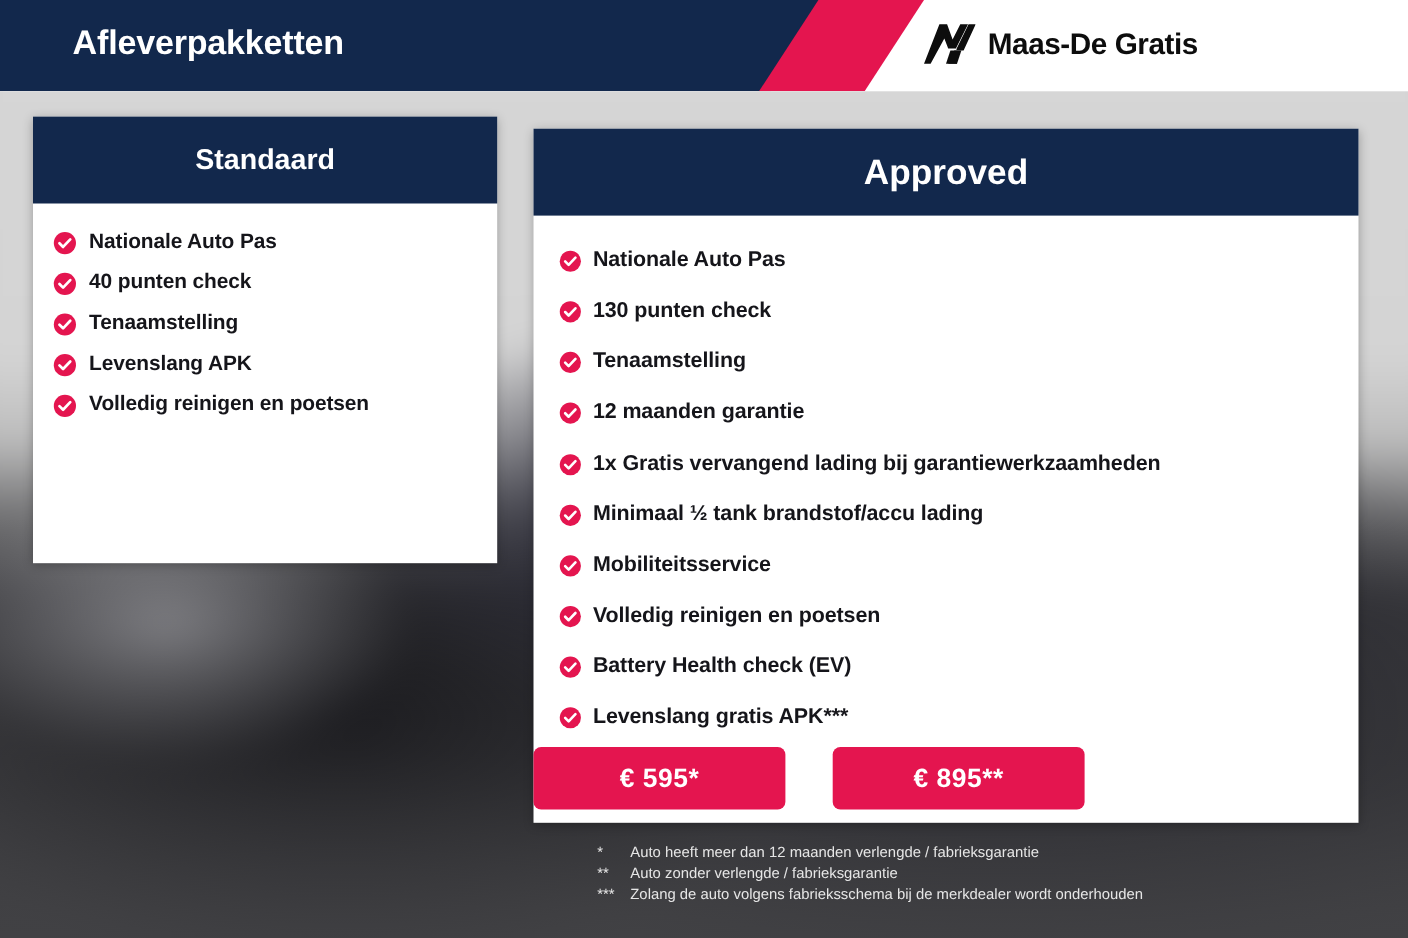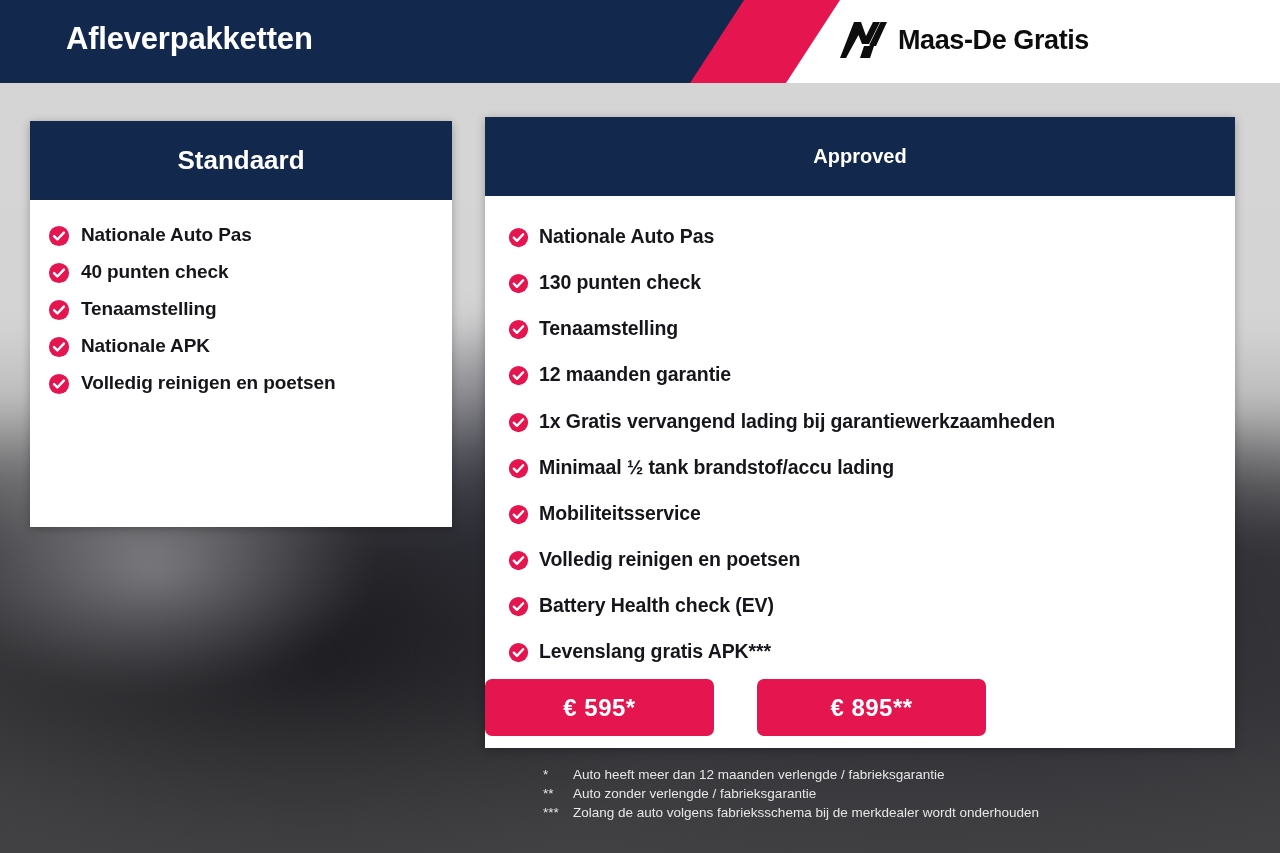--- a/index.html
+++ b/index.html
@@ -104,24 +104,24 @@
   }
   .card-header {
     background: #12284c;
     color: #ffffff;
     text-align: center;
     font-weight: bold;
     display: flex;
     align-items: center;
     justify-content: center;
   }
-  #card-standaard { left: 30px; top: 121px; width: 422px; height: 406px; }
+  #card-standaard { left: 30px; top: 106px; width: 422px; height: 406px; }
   #card-standaard .card-header { height: 79px; font-size: 26px; }
   #card-approved  { left: 485px; top: 117px; width: 750px; height: 631px; }
-  #card-approved .card-header { height: 79px; font-size: 20px; }
+  #card-approved .card-header { height: 79px; font-size: 32px; }
 
   .card-body { padding: 22px 20px 0 20px; }
   #card-standaard .card-body { padding: 23px 18px 0 18px; }
   #card-approved  .card-body { padding: 23px 18px 0 23px; }
 
   .feature-list { list-style: none; }
   .feature {
     display: flex;
     align-items: center;
     margin-bottom: 13px;
@@ -246,21 +246,21 @@
               <circle cx="12" cy="12" r="11" fill="#e4154f"></circle>
               <path d="M6.6 12.2 L10.2 15.8 L17.3 8.3" stroke="#ffffff" stroke-width="2.7" stroke-linecap="round" stroke-linejoin="round" fill="none"></path>
             </svg>
             <span class="feature-text">Tenaamstelling</span>
           </li>
           <li class="feature">
             <svg class="check-icon" viewBox="0 0 24 24">
               <circle cx="12" cy="12" r="11" fill="#e4154f"></circle>
               <path d="M6.6 12.2 L10.2 15.8 L17.3 8.3" stroke="#ffffff" stroke-width="2.7" stroke-linecap="round" stroke-linejoin="round" fill="none"></path>
             </svg>
-            <span class="feature-text">Nationale APK</span>
+            <span class="feature-text">Levenslang APK</span>
           </li>
           <li class="feature">
             <svg class="check-icon" viewBox="0 0 24 24">
               <circle cx="12" cy="12" r="11" fill="#e4154f"></circle>
               <path d="M6.6 12.2 L10.2 15.8 L17.3 8.3" stroke="#ffffff" stroke-width="2.7" stroke-linecap="round" stroke-linejoin="round" fill="none"></path>
             </svg>
             <span class="feature-text">Volledig reinigen en poetsen</span>
           </li>
         </ul>
     </div>

